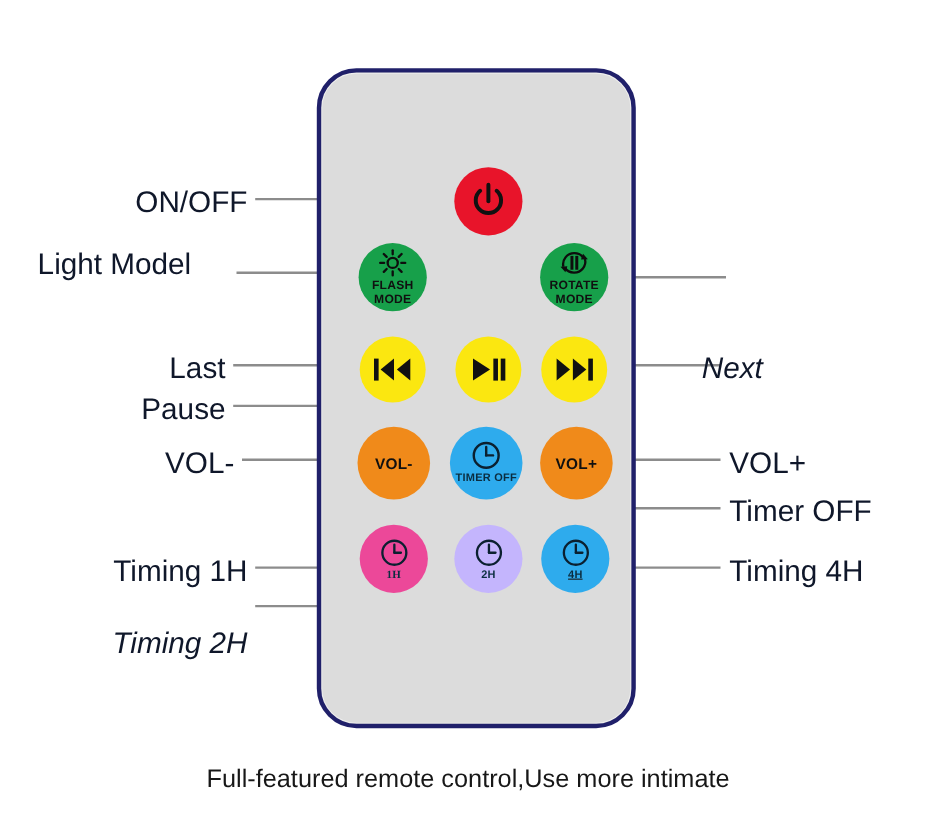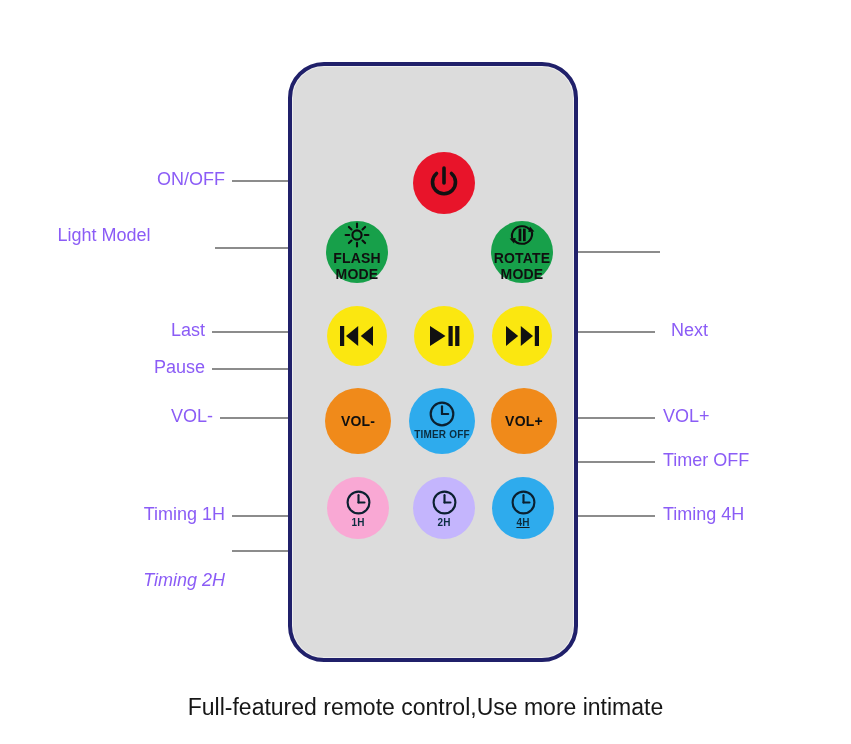--- a/index.html
+++ b/index.html
@@ -66,37 +66,37 @@
 
   .btn-power      { width: 62px; height: 62px; left: 409px; top: 148px; background: #e8142a; }
   .btn-flash      { width: 62px; height: 62px; left: 322px; top: 217px; background: #17a04a; }
   .btn-rotate     { width: 62px; height: 62px; left: 487px; top: 217px; background: #17a04a; }
   .btn-prev       { width: 60px; height: 60px; left: 323px; top: 302px; background: #fbe710; }
   .btn-playpause  { width: 60px; height: 60px; left: 410px; top: 302px; background: #fbe710; }
   .btn-next       { width: 60px; height: 60px; left: 488px; top: 302px; background: #fbe710; }
   .btn-volminus   { width: 66px; height: 66px; left: 321px; top: 384px; background: #f08a1a; }
   .btn-timeroff   { width: 66px; height: 66px; left: 405px; top: 384px; background: #2eabed; }
   .btn-volplus    { width: 66px; height: 66px; left: 487px; top: 384px; background: #f08a1a; }
-  .btn-1h         { width: 62px; height: 62px; left: 323px; top: 473px; background: #f9a8d4; }
+  .btn-1h         { width: 62px; height: 62px; left: 323px; top: 473px; background: #ec4899; font-family: Liberation Serif, serif; }
   .btn-2h         { width: 62px; height: 62px; left: 409px; top: 473px; background: #c4b5fd; }
   .btn-4h         { width: 62px; height: 62px; left: 488px; top: 473px; background: #2eabed; text-decoration: underline; }
 
-  .cap-mode   { font-size: 14px; color: #101010; margin-top: 3px; }
+  .cap-mode   { font-size: 11px; color: #101010; margin-top: 3px; }
   .cap-mode div { line-height: 1.08; }
   .cap-vol    { font-size: 14px; color: #101010; }
   .cap-timer  { font-size: 10px; color: #0b2d40; margin-top: 2px; }
   .cap-hour   { font-size: 10px; color: #0b2d40; margin-top: 2px; }
 
   .glyph { display: block; }
 
   
   .lbl {
     position: absolute;
-    font-size: 18px;
-    color: #8b5cf6;
+    font-size: 27px;
+    color: #0f172a;
     white-space: nowrap;
     line-height: 1.15;
   }
   .lbl.right-al { text-align: right; }
   .lbl.two-line { text-align: center; }
 
   
   .caption {
     position: absolute;
     left: 0;
@@ -277,21 +277,21 @@
 
   <div class="lbl right-al" style="left:0; top:504px; width:225px;">
     <span>Timing 1H</span>
   </div>
 
   <div class="lbl right-al" style="left:0; top:570px; width:225px;font-style:italic;">
     <span>Timing 2H</span>
   </div>
 
 
-  <div class="lbl" style="left:671px; top:320px;">
+  <div class="lbl" style="left:638px; top:320px;font-style:italic;">
     <span>Next</span>
   </div>
 
   <div class="lbl" style="left:663px; top:406px;">
     <span>VOL+</span>
   </div>
 
   <div class="lbl" style="left:663px; top:450px;">
     <span>Timer OFF</span>
   </div>

